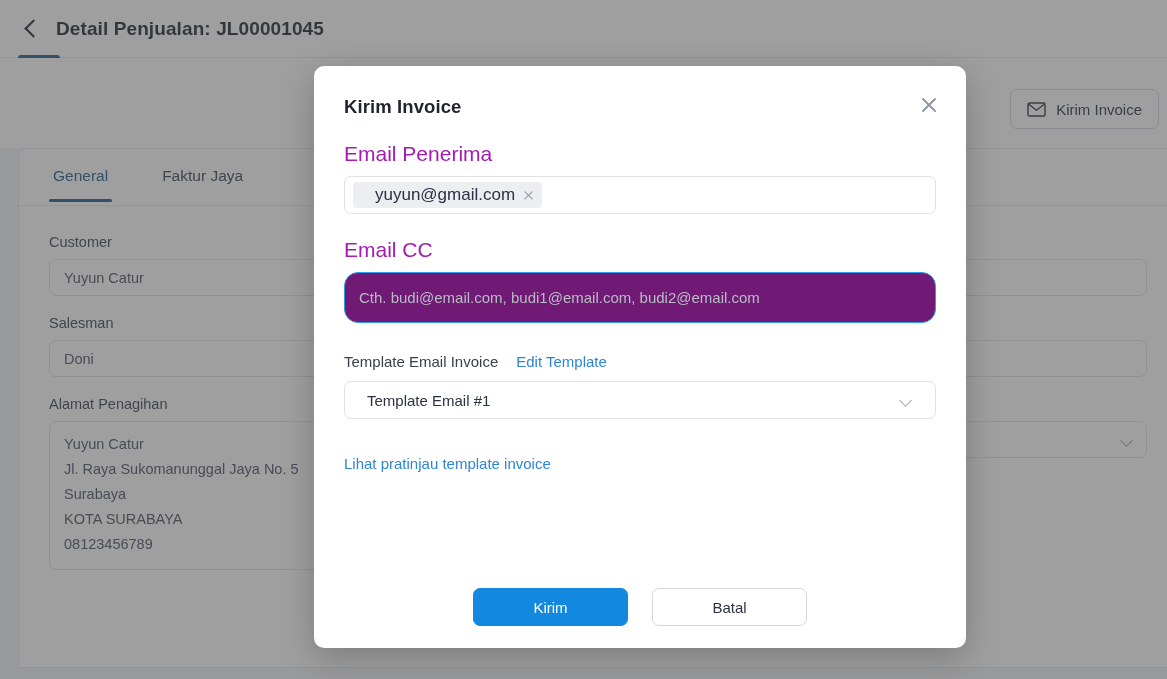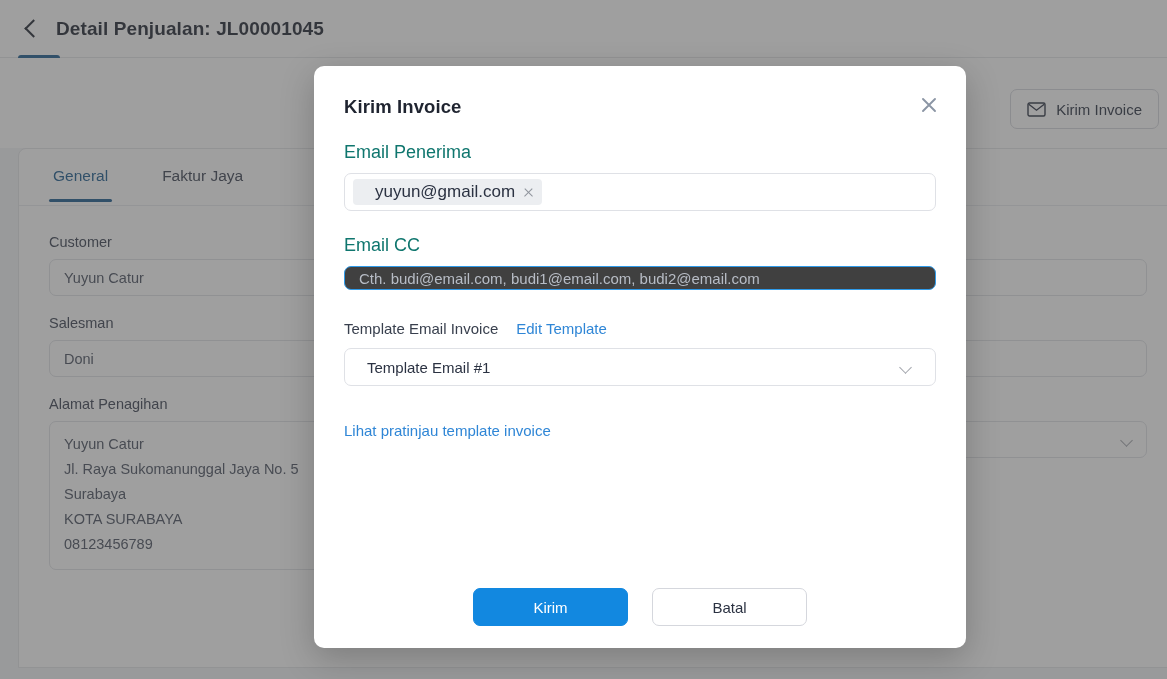--- a/index.html
+++ b/index.html
@@ -139,21 +139,21 @@
   }
   .modal-title {
     font-size: 18.5px; font-weight: bold; color: #1f2430;
     letter-spacing: .1px;
   }
   .modal-close {
     position: absolute; right: 22px; top: 24px;
     width: 30px; height: 30px;
   }
   .modal-label {
-    font-size: 18px; color: #0f766e; margin-top: 24px; margin-bottom: 10px; display: block;
+    font-size: 21px; color: #a21caf; margin-top: 24px; margin-bottom: 10px; display: block;
   }
   .chips-input {
     height: 38px; border: 1px solid #dfe1e6; border-radius: 7px;
     background: #fff; display: flex; align-items: center; padding: 0 8px;
   }
   .chip {
     display: inline-flex; align-items: center; gap: 8px;
     background: #eceef1; border-radius: 4px;
     height: 26px; padding: 0 8px 0 22px;
     font-size: 17px; color: #2b3242;
@@ -162,22 +162,22 @@
     width: 11px; height: 11px; position: relative; opacity: .5; flex: none;
   }
   .chip-x::before, .chip-x::after {
     content:""; position:absolute; left:0; top:5px; width:11px; height:1.4px;
     background:#333a47;
   }
   .chip-x::before { transform: rotate(45deg); }
   .chip-x::after  { transform: rotate(-45deg); }
 
   .cc-input {
-    height: 24px; border: 1.5px solid #2f9bea; border-radius: 7px;
-    background: #404040; display: flex; align-items: center; padding: 0 14px;
+    height: 51px; border: 1.5px solid #2f9bea; border-radius: 14px;
+    background: #701a75; display: flex; align-items: center; padding: 0 14px;
     font-size: 15px; color: #b7bcc5;
   }
 
   .tmpl-head { display: flex; align-items: baseline; gap: 18px; margin-top: 30px; }
   .tmpl-head .lbl { font-size: 15px; color: #39404e; }
   .link { color: #2f86d6; font-size: 15px; }
   .tmpl-select {
     margin-top: 11px;
     height: 38px; border: 1px solid #dfe1e6; border-radius: 7px; background: #fff;
     display: flex; align-items: center; justify-content: space-between;

